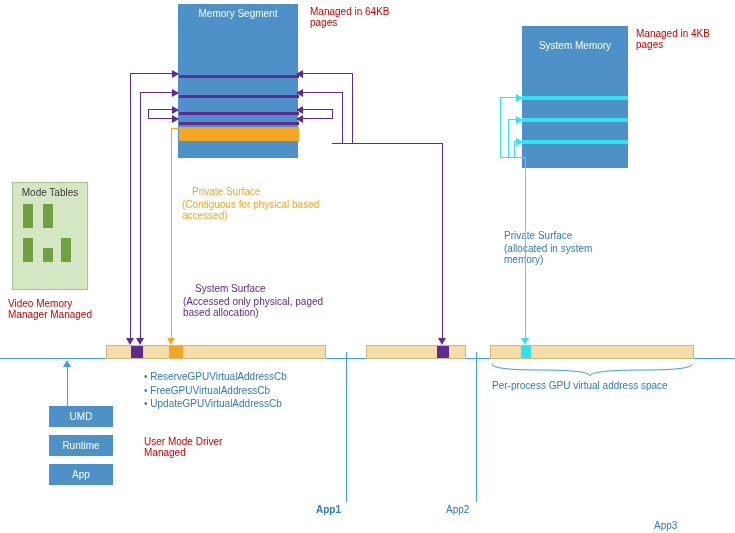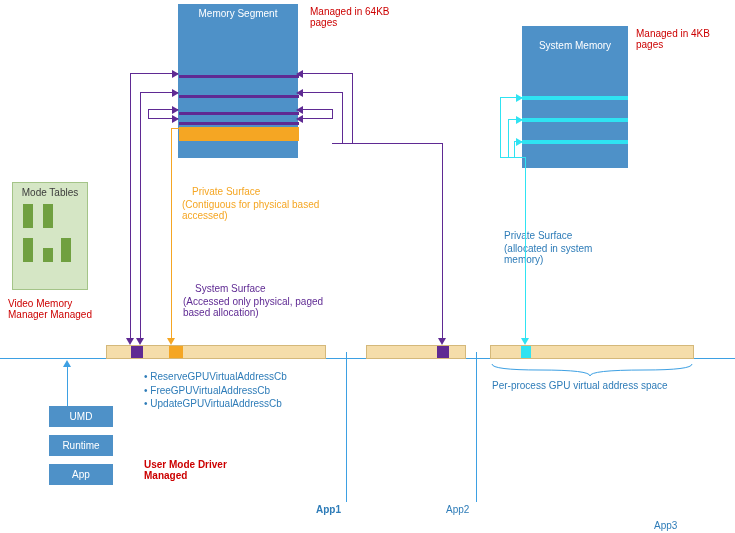--- a/index.html
+++ b/index.html
@@ -208,21 +208,21 @@
 </div>
 
 <div class="abs" style="left:67px; top:366px; height:40px; border-left:1px solid #3da0e3;"></div>
 <div class="abs arrow-up" style="left:63px; top:360px; border-bottom-color:#3da0e3;"></div>
 
 <div class="abs" style="left:144px; top:370px; width:180px;">
   <div class="bullet">ReserveGPUVirtualAddressCb</div>
   <div class="bullet">FreeGPUVirtualAddressCb</div>
   <div class="bullet">UpdateGPUVirtualAddressCb</div>
 </div>
-<div class="abs label-red label-center" style="left:144px; top:459px; width:120px;font-weight:bold;">User Mode Driver Managed</div>
+<div class="abs label-red label-center" style="left:144px; top:436px; width:120px;">User Mode Driver Managed</div>
 
 <div class="abs" style="left:130px; top:73px; border-top:1px solid #5f2a93; width:48px;"></div>
 <div class="abs arrow-right" style="left:172px; top:70px; border-left-color:#5f2a93;"></div>
 <div class="abs" style="left:140px; top:92px; border-top:1px solid #5f2a93; width:38px;"></div>
 <div class="abs arrow-right" style="left:172px; top:89px; border-left-color:#5f2a93;"></div>
 <div class="abs" style="left:148px; top:109px; border-top:1px solid #5f2a93; width:30px;"></div>
 <div class="abs arrow-right" style="left:172px; top:106px; border-left-color:#5f2a93;"></div>
 <div class="abs" style="left:130px; top:73px; border-left:1px solid #5f2a93; height:266px;"></div>
 <div class="abs" style="left:140px; top:92px; border-left:1px solid #5f2a93; height:247px;"></div>
 <div class="abs" style="left:148px; top:109px; border-left:1px solid #5f2a93; height:10px;"></div>

